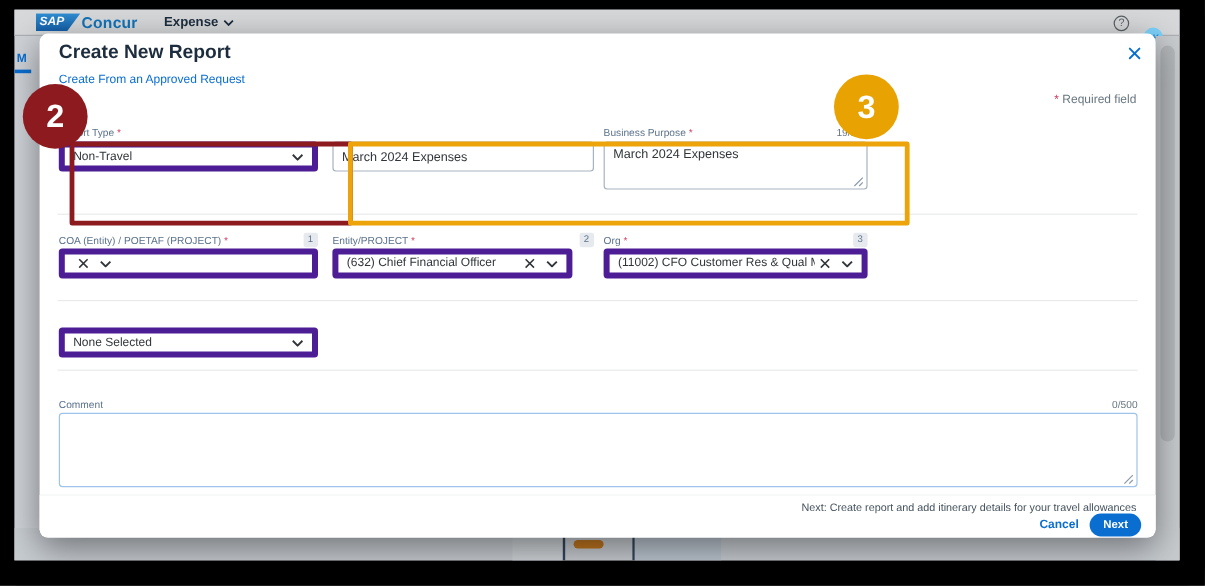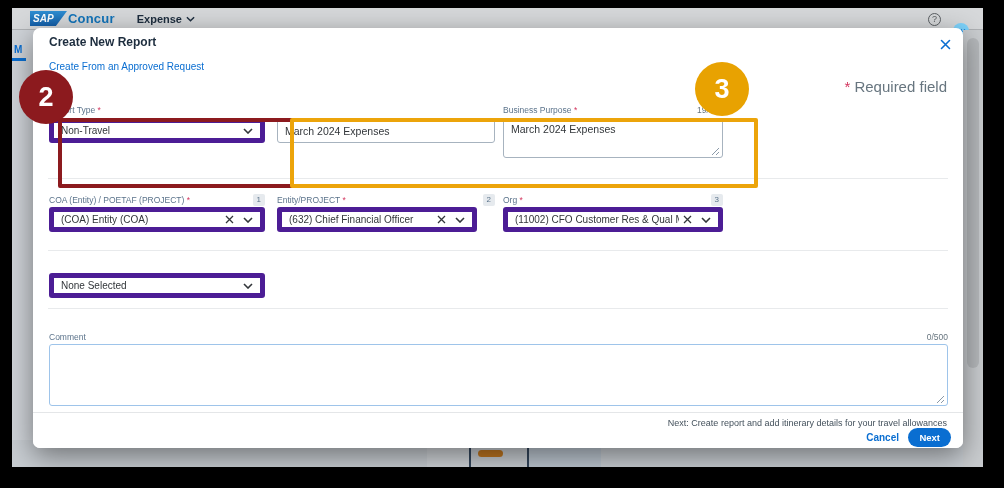--- a/index.html
+++ b/index.html
@@ -24,24 +24,24 @@
   .bg-band .vline { position:absolute; top:0; width:2px; height:27px; background:#33465c; }
   .bg-band .pill { position:absolute; left:466px; top:10px; width:25px; height:7px; border-radius:4px; background:#c0761f; }
   .bg-band .patch-b { position:absolute; left:517px; top:0; width:72px; height:27px; background:#bcc6d0; }
 
   
   .scrollbar { position:absolute; left:951px; top:22px; width:20px; height:437px; background:#c9cccf; }
   .scroll-thumb { position:absolute; left:4px; top:8px; width:12px; height:330px; background:#b5b8bb; border-radius:6px; }
 
   
   .modal { position:absolute; left:21px; top:20px; width:930px; height:420px; background:#fff; border-radius:7px; box-shadow:0 8px 28px rgba(0,0,0,.45); }
-  .modal-title { position:absolute; left:16px; top:7px; font-size:12px; font-weight:bold; color:#1d2d3e; }
+  .modal-title { position:absolute; left:16px; top:7px; font-size:16px; font-weight:bold; color:#1d2d3e; }
   .modal-close { position:absolute; right:10px; top:8px; width:16px; height:16px; display:flex; align-items:center; justify-content:center; cursor:pointer; }
   .link { position:absolute; left:16px; top:33px; font-size:10px; color:#0a6ed1; cursor:pointer; }
-  .required-note { position:absolute; right:16px; top:50px; font-size:15px; color:#67757f; }
+  .required-note { position:absolute; right:16px; top:50px; font-size:10px; color:#67757f; }
   .req { color:#d3365f; }
 
   .field-label { position:absolute; font-size:8.5px; color:#5b738b; display:flex; justify-content:space-between; align-items:center; }
   .badge { background:#e6eaee; color:#5b738b; font-size:8px; border-radius:2px; padding:1px 4px; line-height:1.2; }
   .control { position:absolute; height:25px; border:5px solid #4c1d95; border-radius:3px; background:#fff; display:flex; align-items:center; padding:0 7px; font-size:10px; color:#32363a; cursor:pointer; }
   .control .ctext { flex:1; overflow:hidden; white-space:nowrap; }
   .control .cicons { display:flex; align-items:center; gap:9px; margin-left:4px; }
   .tinput { position:absolute; height:25px; border:1px solid #a7b3bf; border-radius:3px; background:#fff; font-size:10.5px; color:#32363a; padding:0 7px; font-family:"Liberation Sans",sans-serif; width:218px; }
   .tarea { position:absolute; border:1px solid #a7b3bf; border-radius:3px; background:#fff; font-size:10.5px; color:#32363a; padding:4px 7px; font-family:"Liberation Sans",sans-serif; resize:none; }
   .counter { position:absolute; font-size:8.5px; color:#67757f; }
@@ -133,21 +133,20 @@
           <path d="M8 1L1 8M8 5L5 8" stroke="#8a99a8" stroke-width="1"></path>
         </svg>
 
       <div class="divider" style="top:150px;"></div>
 
       <div class="field-label" style="left:16px; top:166px; width:216px;">
         <span><span>COA (Entity) / POETAF (PROJECT)</span> <span class="req">*</span></span>
         <span class="badge">1</span>
       </div>
       <div class="control" style="left:16px; top:179px; width:216px;">
-        <span class="ctext">(COA) Entity (COA)</span>
         <span class="cicons">
           <svg width="9" height="9" viewBox="0 0 9 9">
               <path d="M1 1l7 7M8 1l-7 7" stroke="#32363a" stroke-width="1.3"></path>
             </svg>
           <svg width="10" height="6" viewBox="0 0 10 6">
               <path d="M1 1l4 4 4-4" fill="none" stroke="#32363a" stroke-width="1.6"></path>
             </svg>
         </span>
       </div>
 

